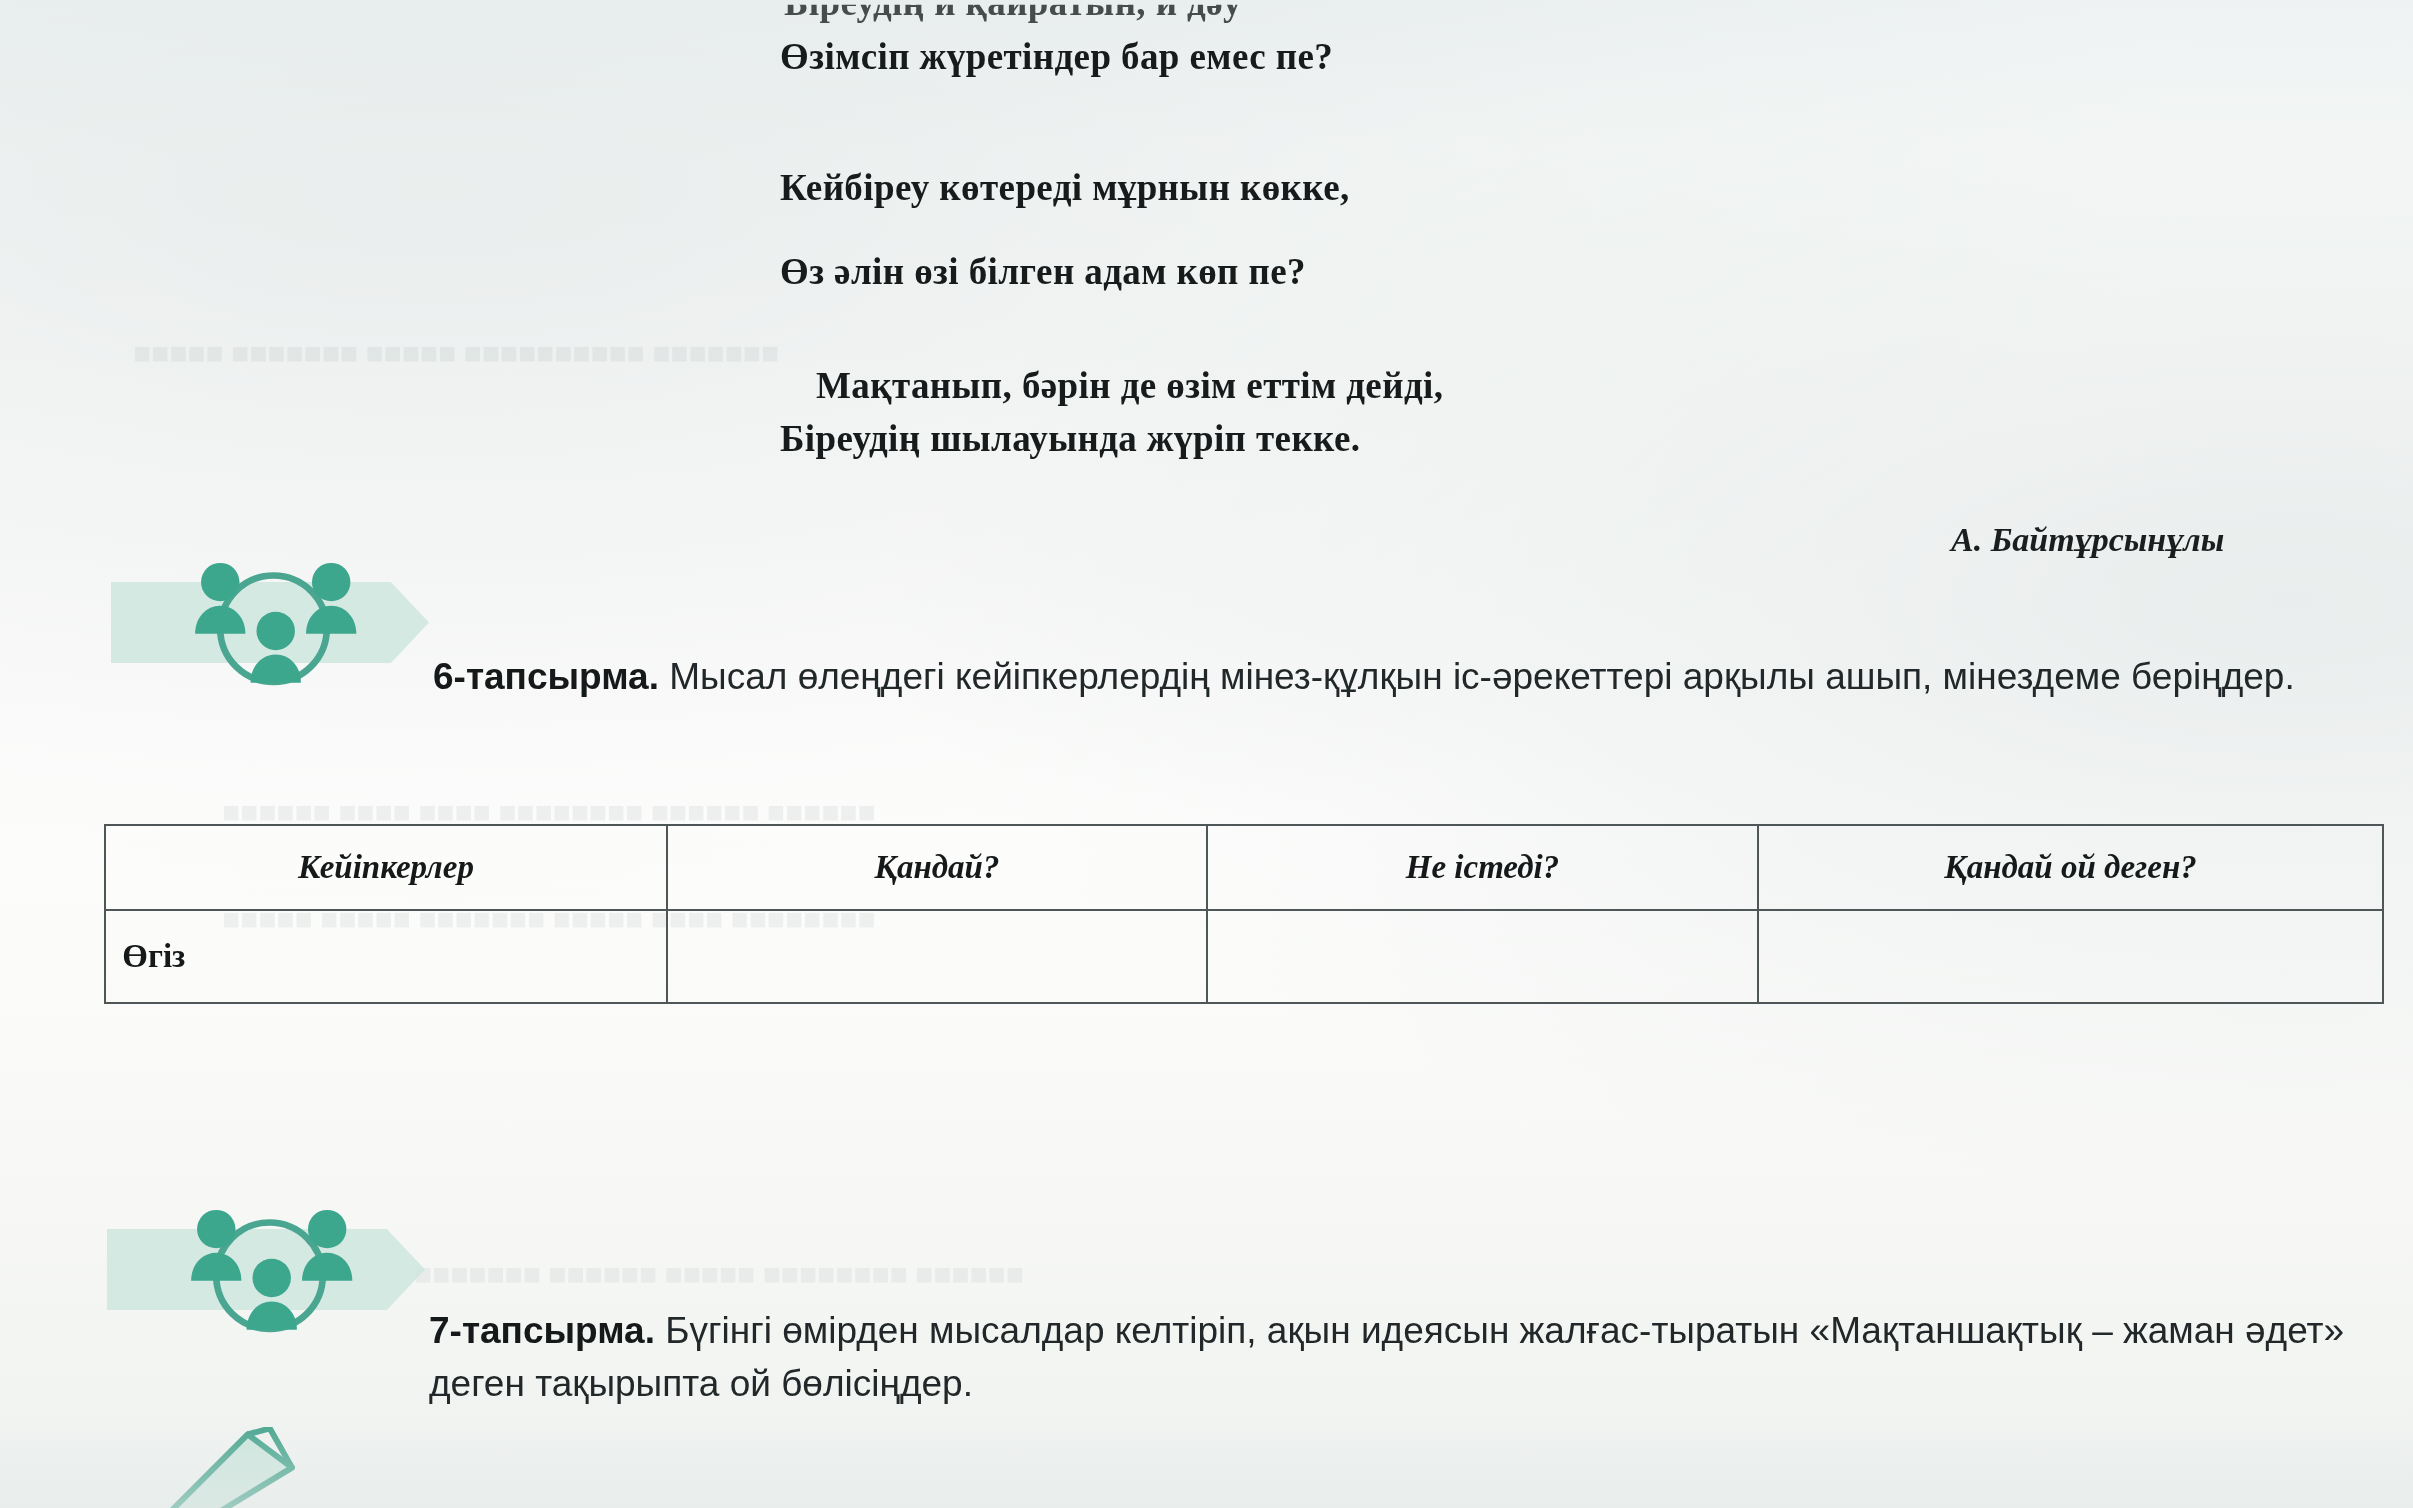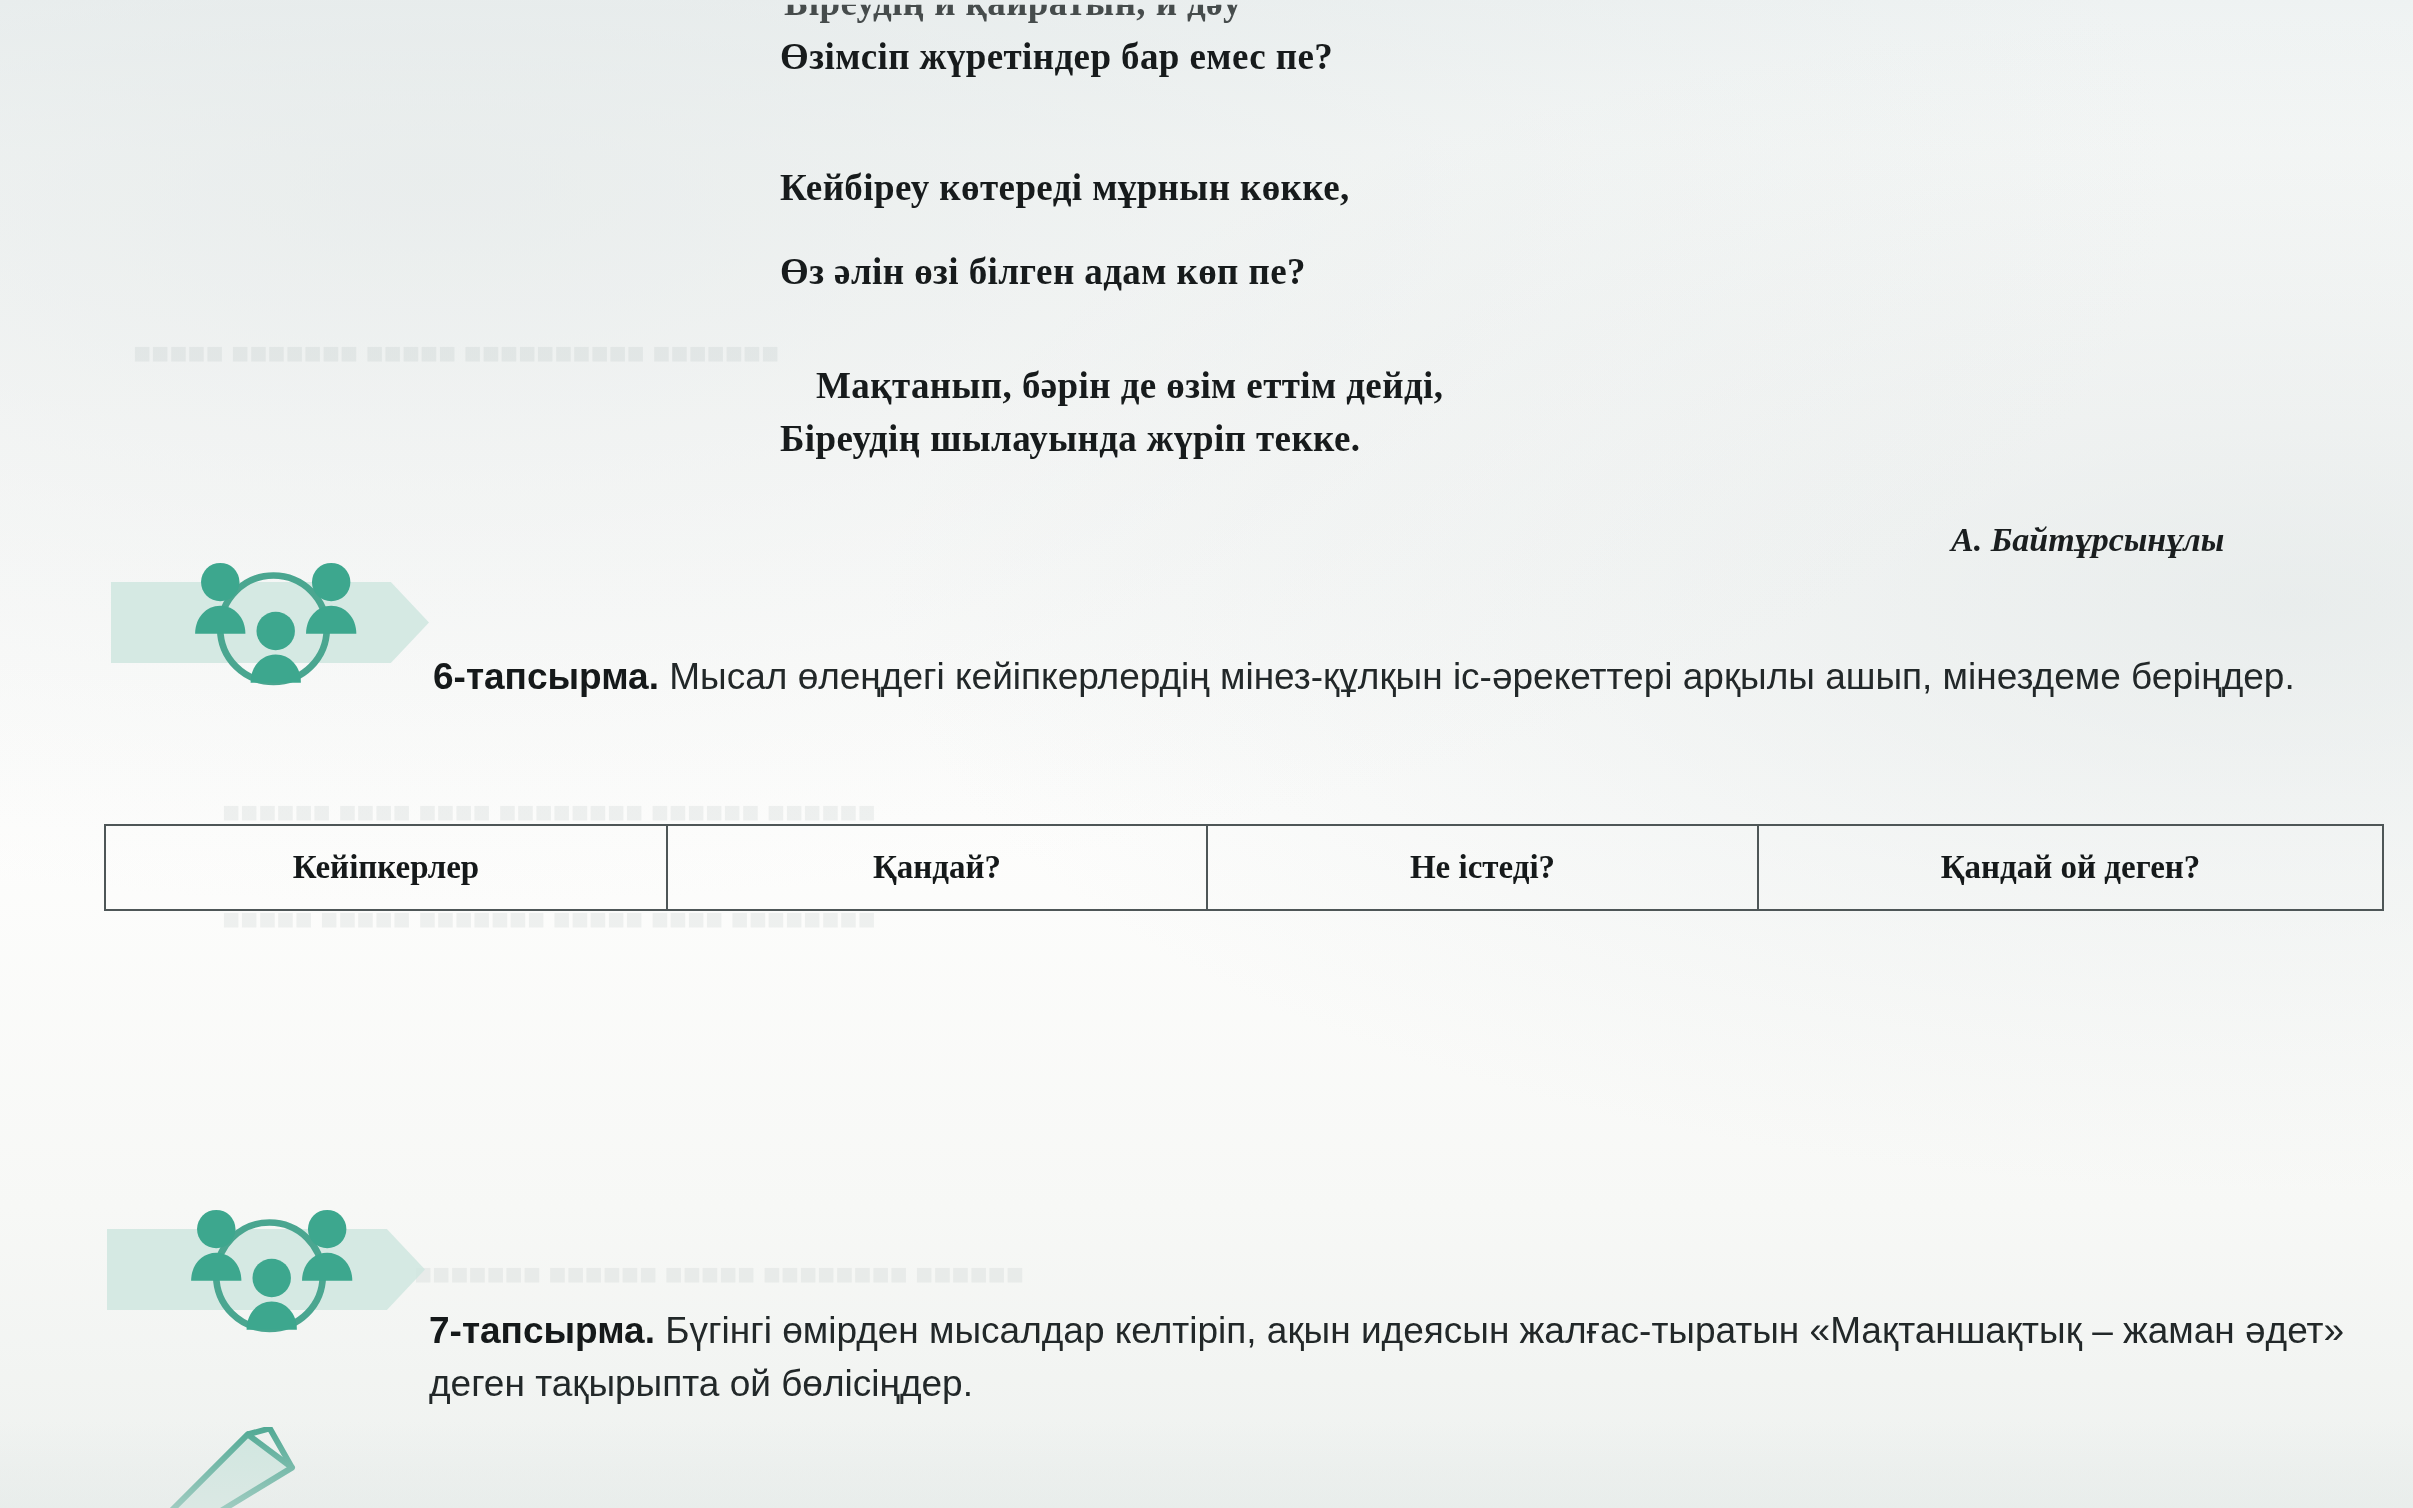--- a/index.html
+++ b/index.html
@@ -99,20 +99,21 @@
   }
   table.grid th, table.grid td {
     border: 2.2px solid #4e5657;
     font-weight: 700;
     color: #15191a;
   }
   table.grid th {
     font-size: 33px;
     text-align: center;
     height: 81px;
+    font-style: italic;
   }
   table.grid td {
     font-size: 33px;
     height: 89px;
     padding-left: 16.3px;
     vertical-align: middle;
   }
 
   
   .pencil { position: absolute; left: 159px; top: 1427px; }
@@ -176,20 +177,26 @@
     </colgroup>
     <thead>
       <tr>
         <th>Кейіпкерлер</th>
         <th>Қандай?</th>
         <th>Не істеді?</th>
         <th>Қандай ой деген?</th>
       </tr>
     </thead>
     <tbody>
+      <tr>
+        <td>Өгіз</td>
+        <td></td>
+        <td></td>
+        <td></td>
+      </tr>
     </tbody>
   </table>
 
   <div class="badge" style="left:107px; top:1198px;">
     <div class="tag"></div>
     <svg width="281" height="148" viewBox="0 0 380 200">
       <circle cx="190" cy="105" r="72" fill="none" stroke="#4aa690" stroke-width="9"></circle>
       <g fill="#3da78e">
         <circle cx="118" cy="42" r="26"></circle>
         <path d="M84 112c0-22 15-38 34-38s34 16 34 38z"></path>

